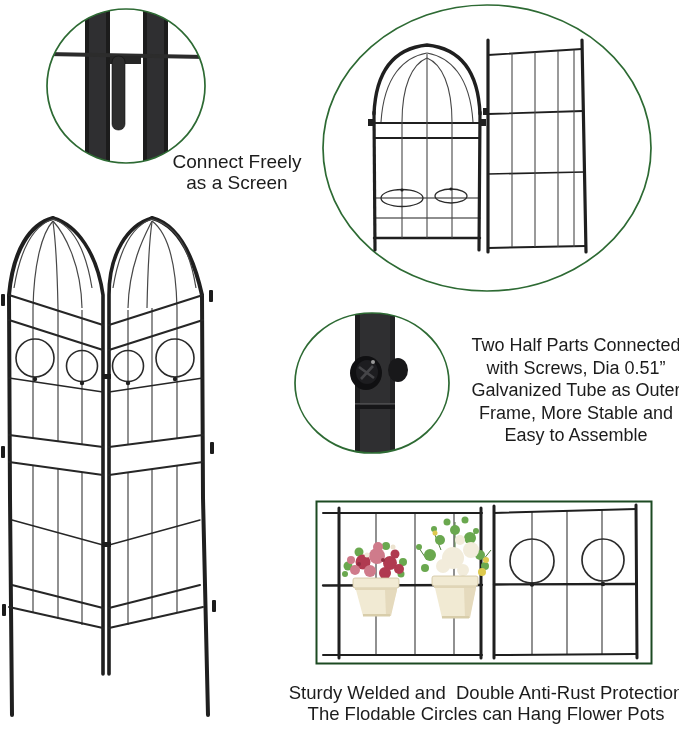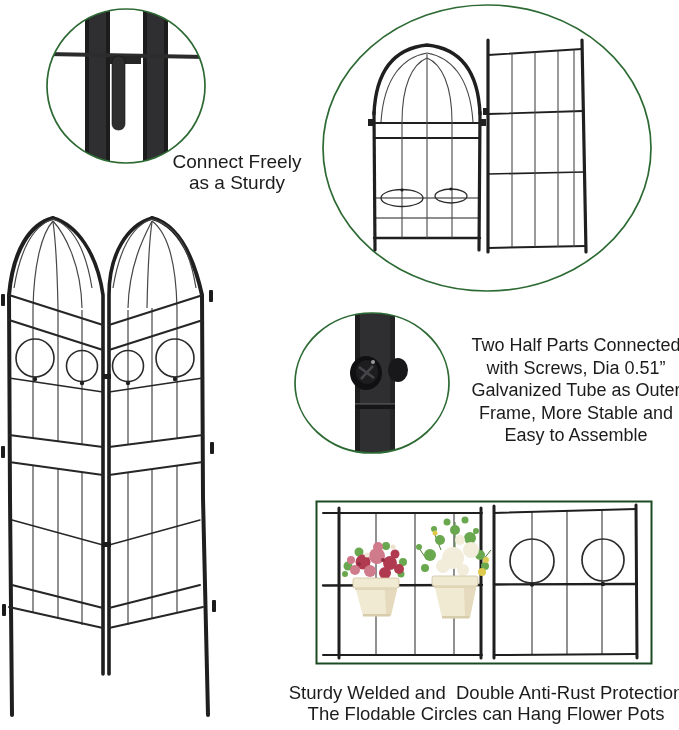--- a/index.html
+++ b/index.html
@@ -40,21 +40,21 @@
       <g>
         <rect x="72" y="54" width="31" height="8" fill="#262626"></rect>
         <rect x="74" y="54" width="13" height="74" rx="6" fill="#2e2e2e" stroke="#111" stroke-width="0.6"></rect>
       </g>
     </g>
     <ellipse cx="88" cy="84" rx="79" ry="77" fill="none" stroke-width="1.7" stroke="#2d6a33"></ellipse>
   </svg>
 
   <div class="abs caption connect-text">
     <div>Connect Freely</div>
-    <div>as a Sturdy</div>
+    <div>as a Screen</div>
   </div>
 
   <svg class="abs" style="left:318px;top:2px;" width="336" height="294" viewBox="0 0 336 294">
     <ellipse cx="169" cy="146" rx="164" ry="143" fill="none" stroke-width="1.7" stroke="#2d6a33"></ellipse>
 
     <g class="metal-stroke" fill="none" stroke="#1f1f1f">
       <path d="M56,112 C58,64 80,46 109,43 C138,46 160,64 162,112" stroke-width="3.4"></path>
       <path d="M56,110 L57,248" stroke-width="3.2"></path>
       <path d="M162,110 L161,248" stroke-width="3.2"></path>
       <path d="M56,236 L162,236" stroke-width="2.4"></path>

